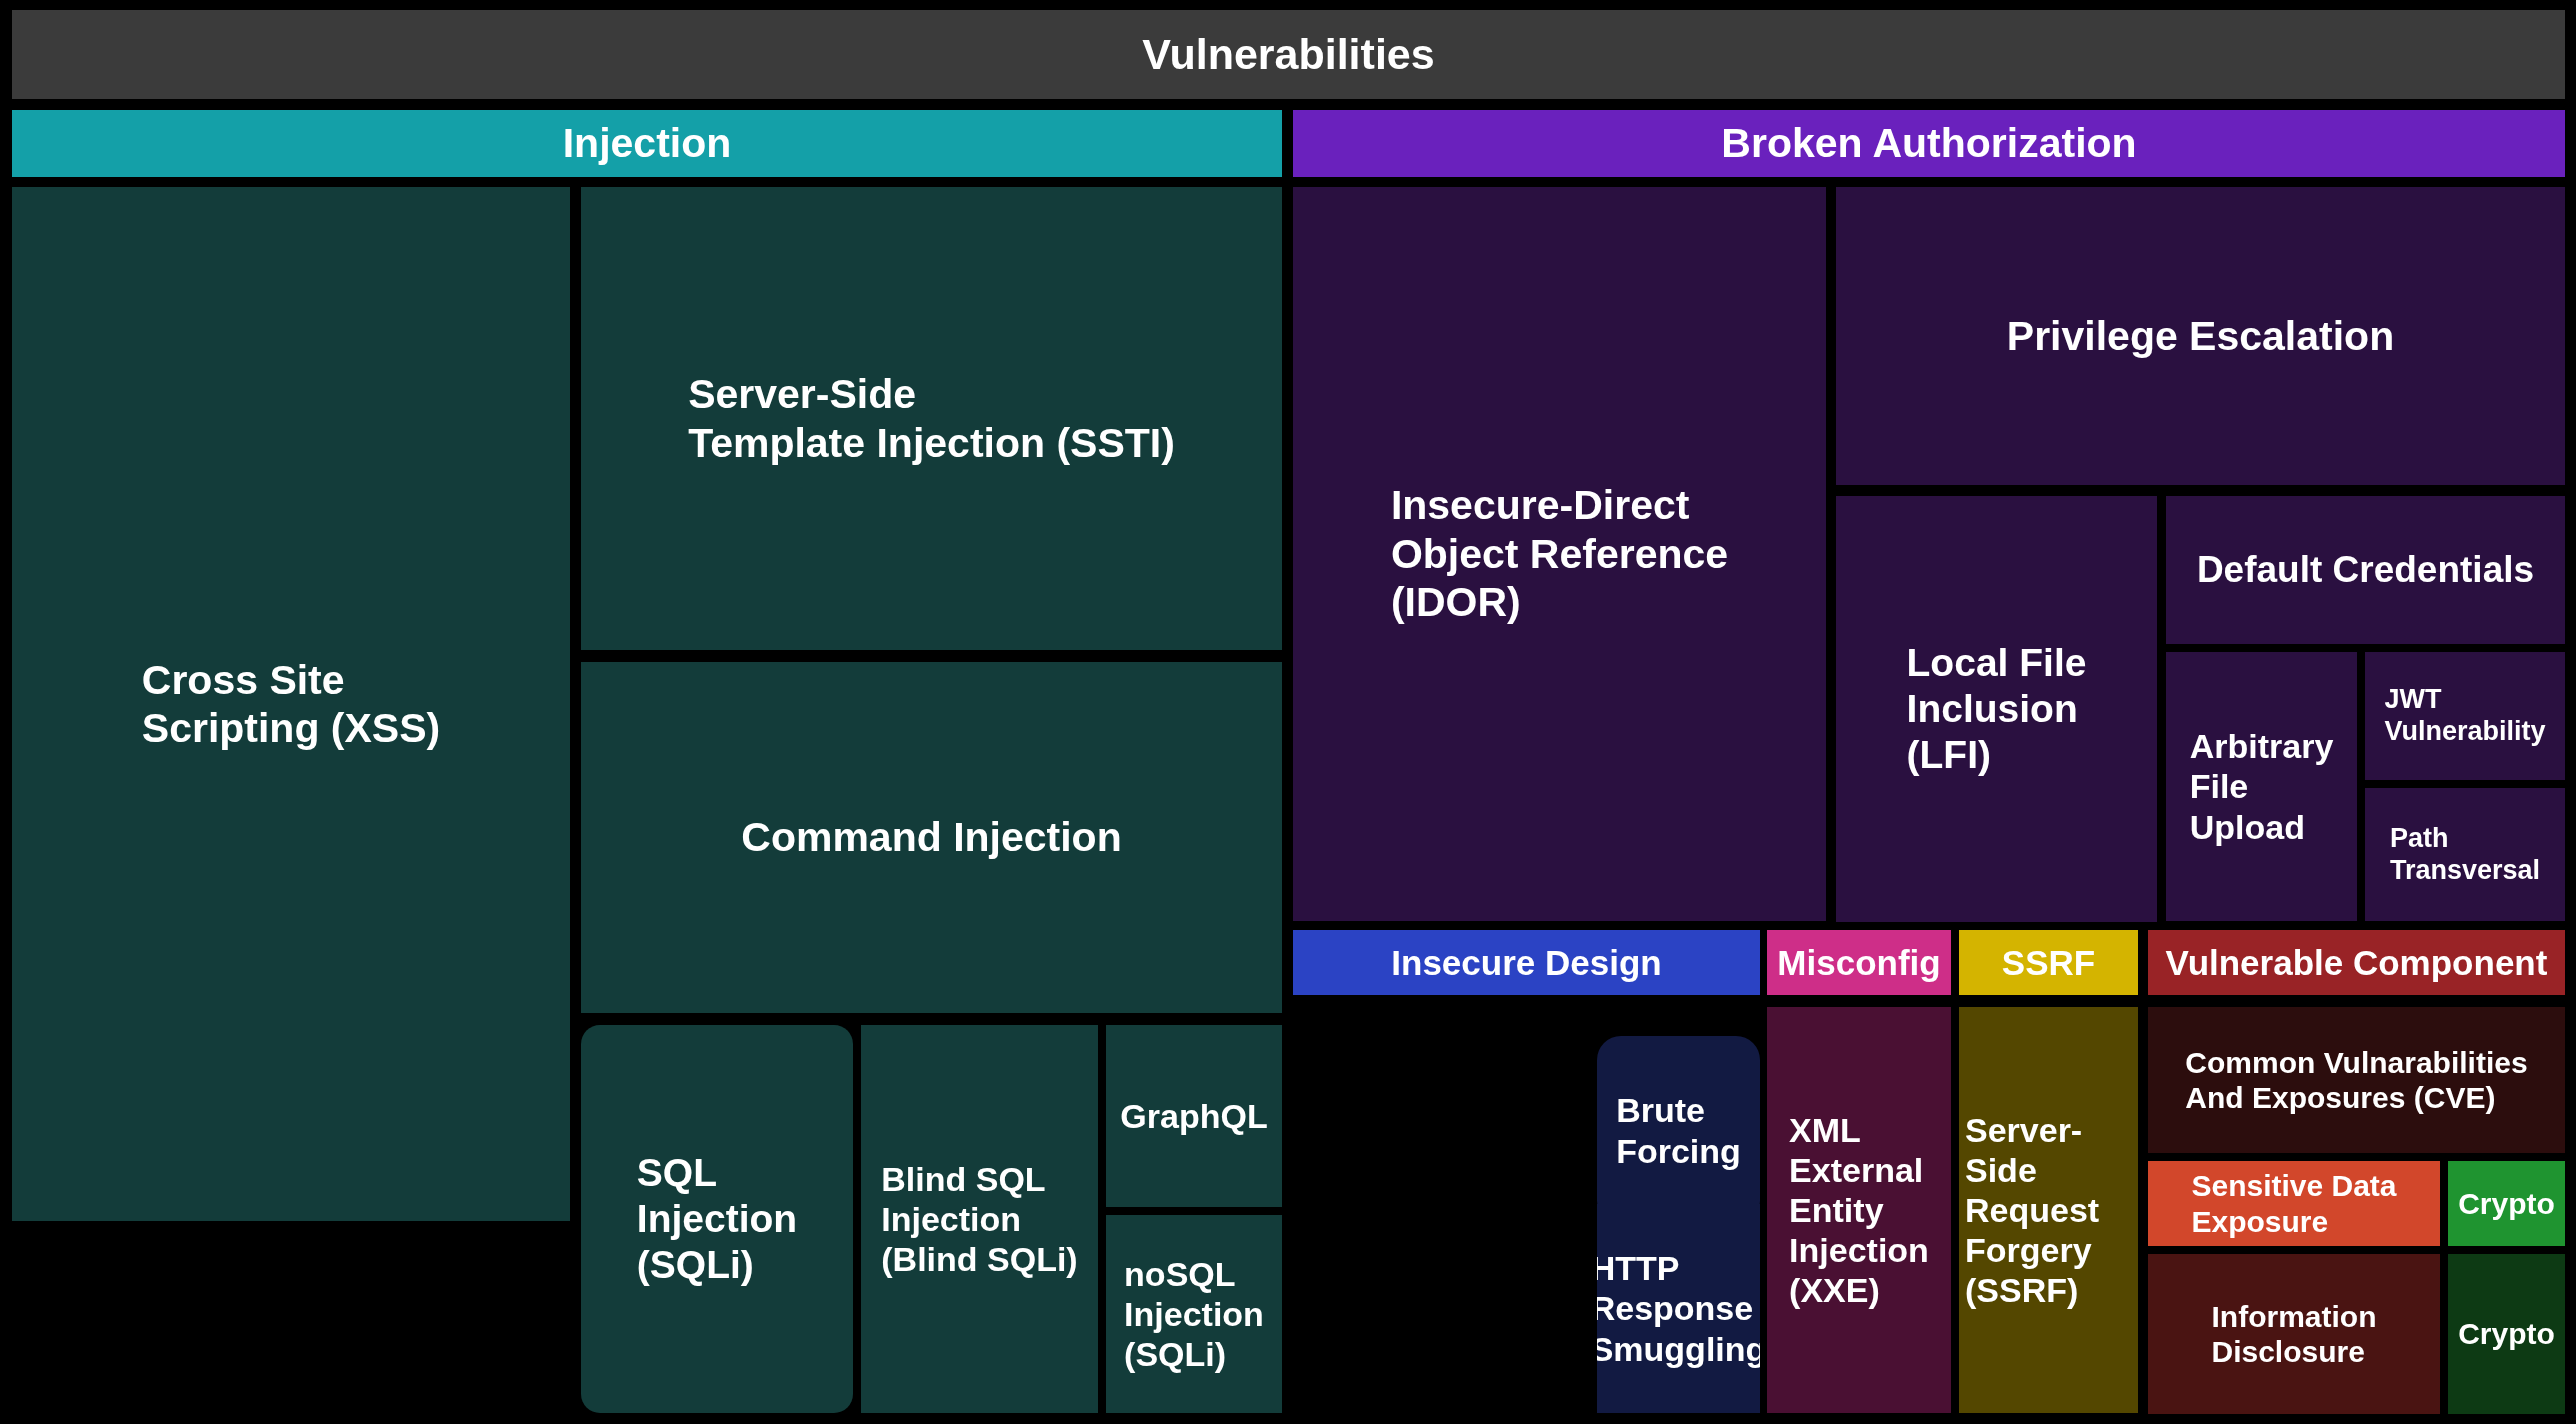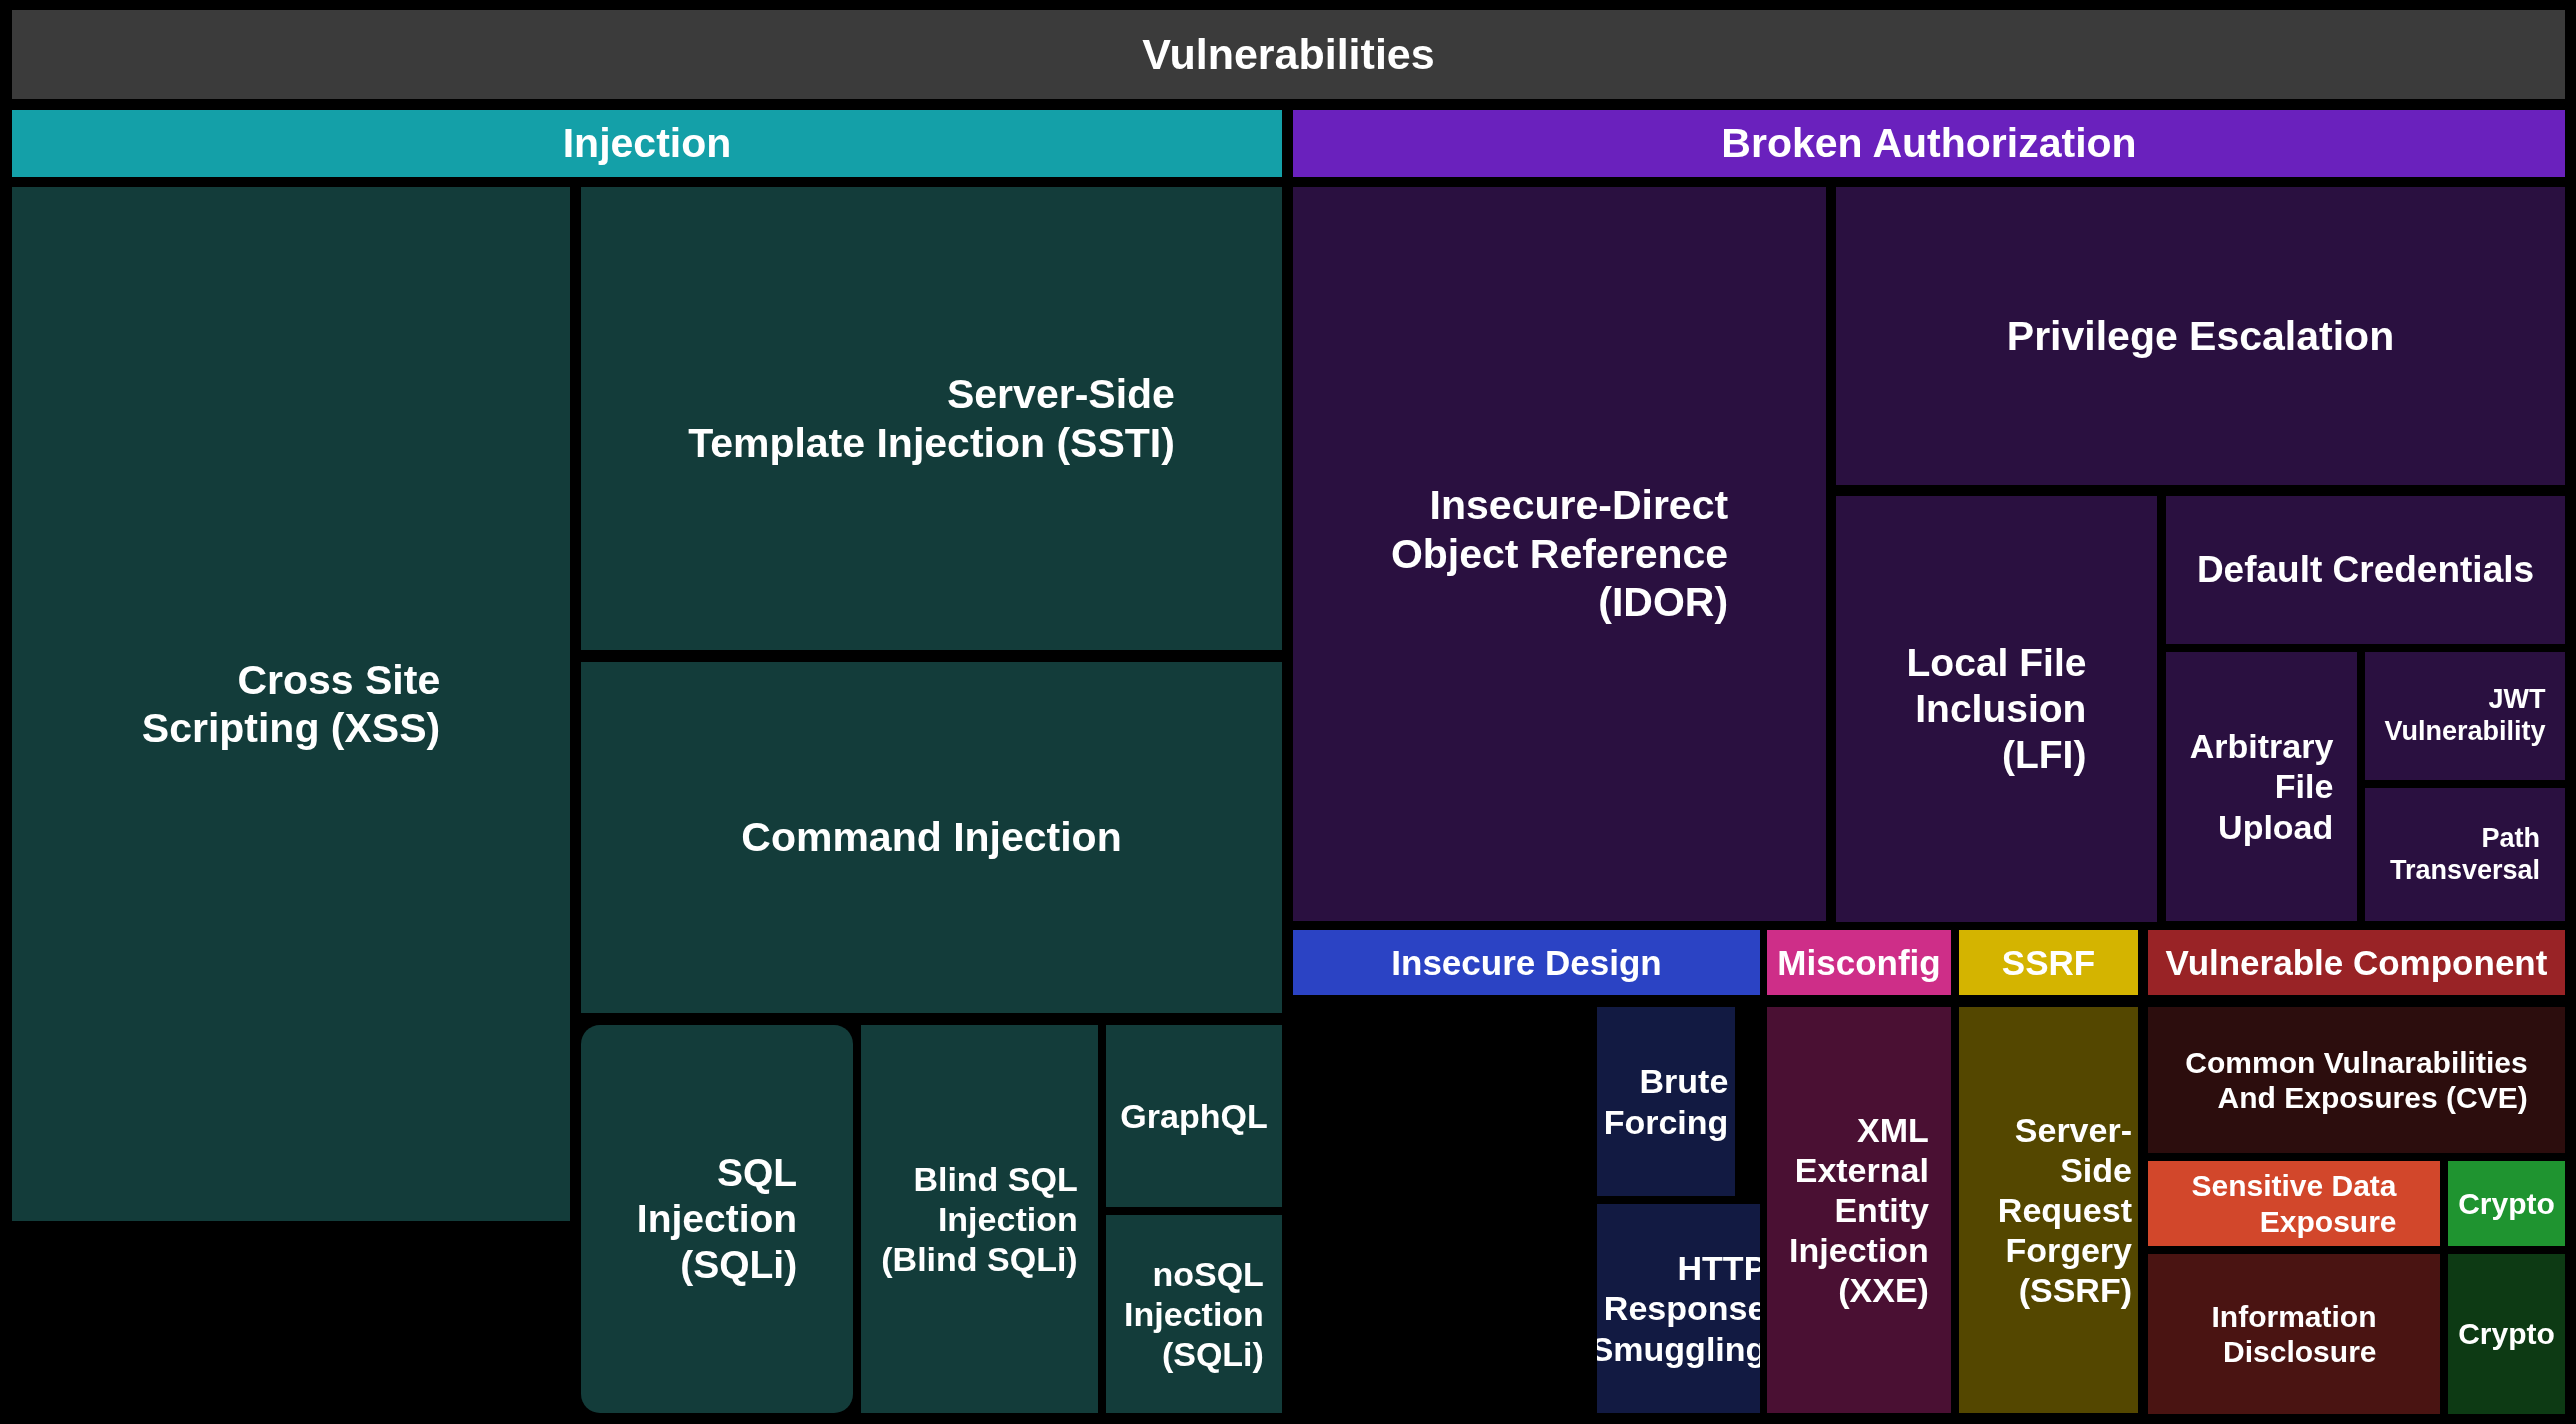--- a/index.html
+++ b/index.html
@@ -14,21 +14,21 @@
     height: 1425px;
     background: #000000;
     overflow: hidden;
     font-family: "Liberation Sans", sans-serif;
   }
   .cell {
     position: absolute;
     display: flex;
     align-items: center;
     justify-content: center;
-    text-align: right;
+    text-align: left;
     color: #ffffff;
     box-sizing: border-box;
     overflow: hidden;
     line-height: 1.18;
     font-weight: 700;
     padding: 12px 6px;
   }
   
   .root-title {
     background: #3b3b3b;
@@ -156,21 +156,21 @@
 
   <div class="cell hdr-sm" style="left:1959px; top:930px; width:179px; height:65px; background:#d4b400;">
     <span class="lbl">SSRF</span>
   </div>
 
   <div class="cell hdr-xs" style="left:2148px; top:930px; width:417px; height:65px; background:#992326;">
     <span class="lbl">Vulnerable Component</span>
   </div>
 
 
-  <div class="cell t-md" style="left:1597px; top:1007px; width:138px; height:189px; background:#121a42;">
+  <div class="cell t-md" style="left:1597px; top:1036px; width:163px; height:189px; background:#121a42;border-radius:24px;">
     <span class="lbl">Brute
 Forcing</span>
   </div>
 
   <div class="cell t-md" style="left:1597px; top:1204px; width:163px; height:209px; background:#121a42;">
     <span class="lbl">HTTP
 Response
 Smuggling</span>
   </div>
 

